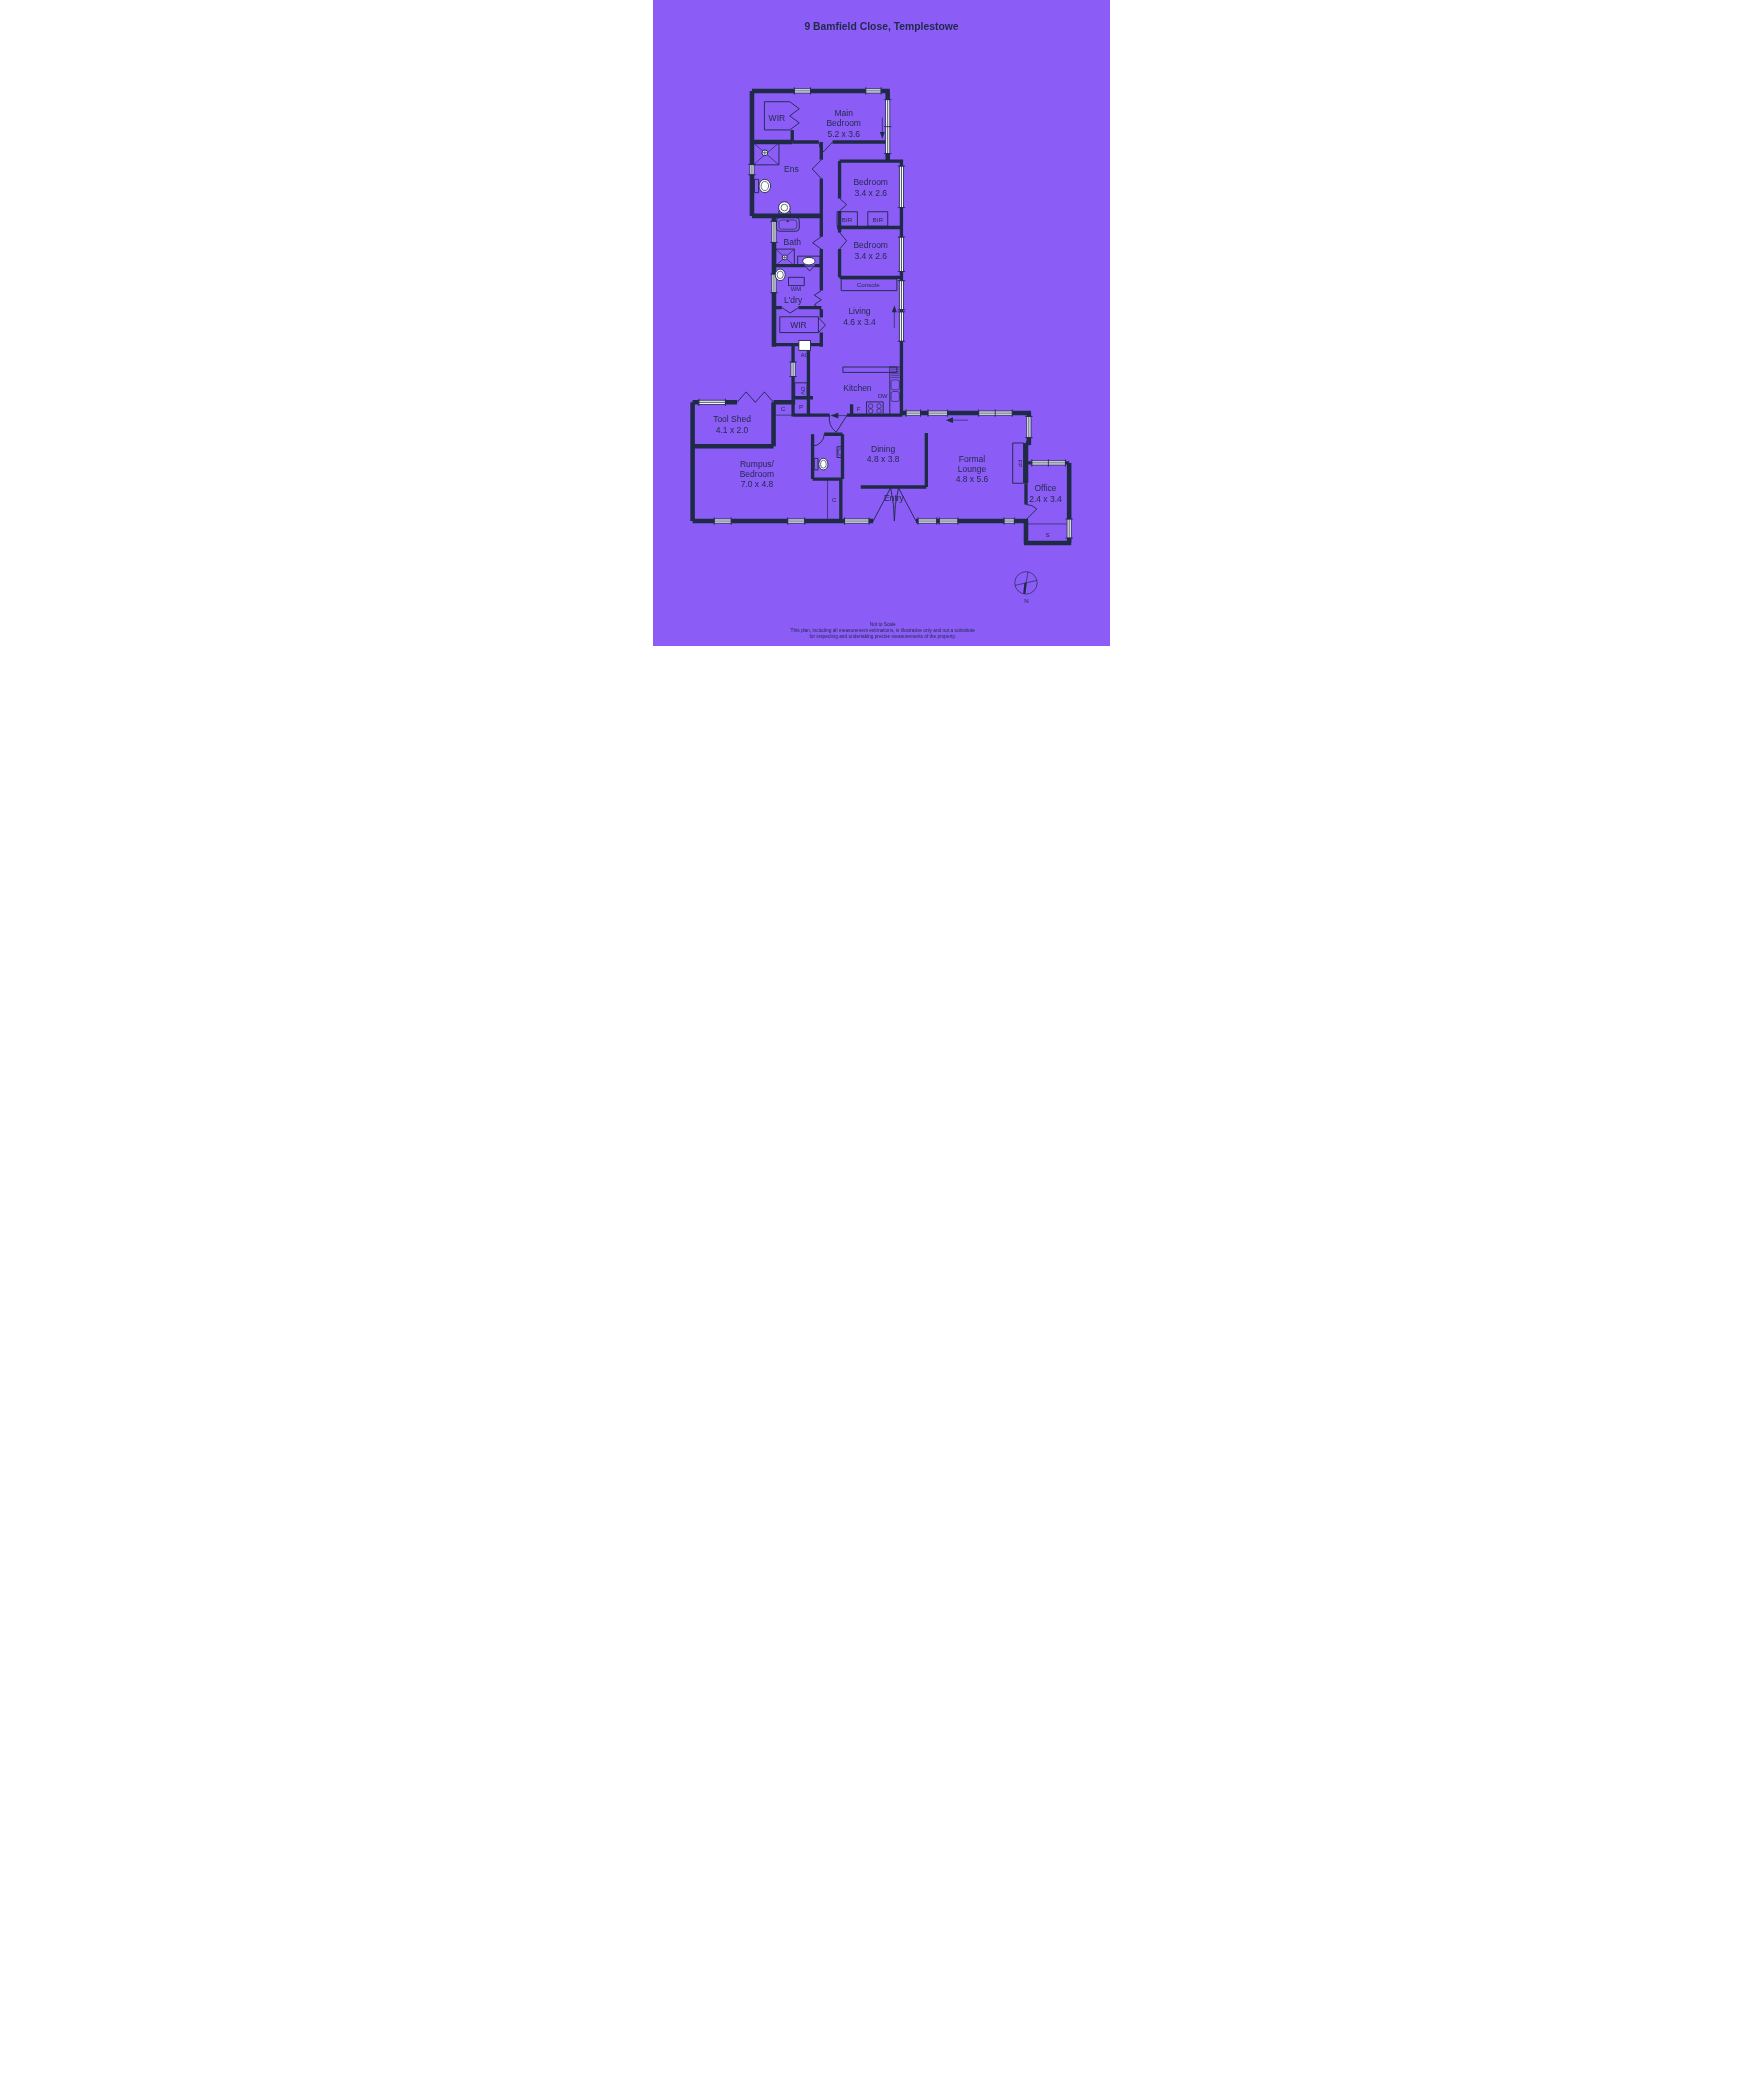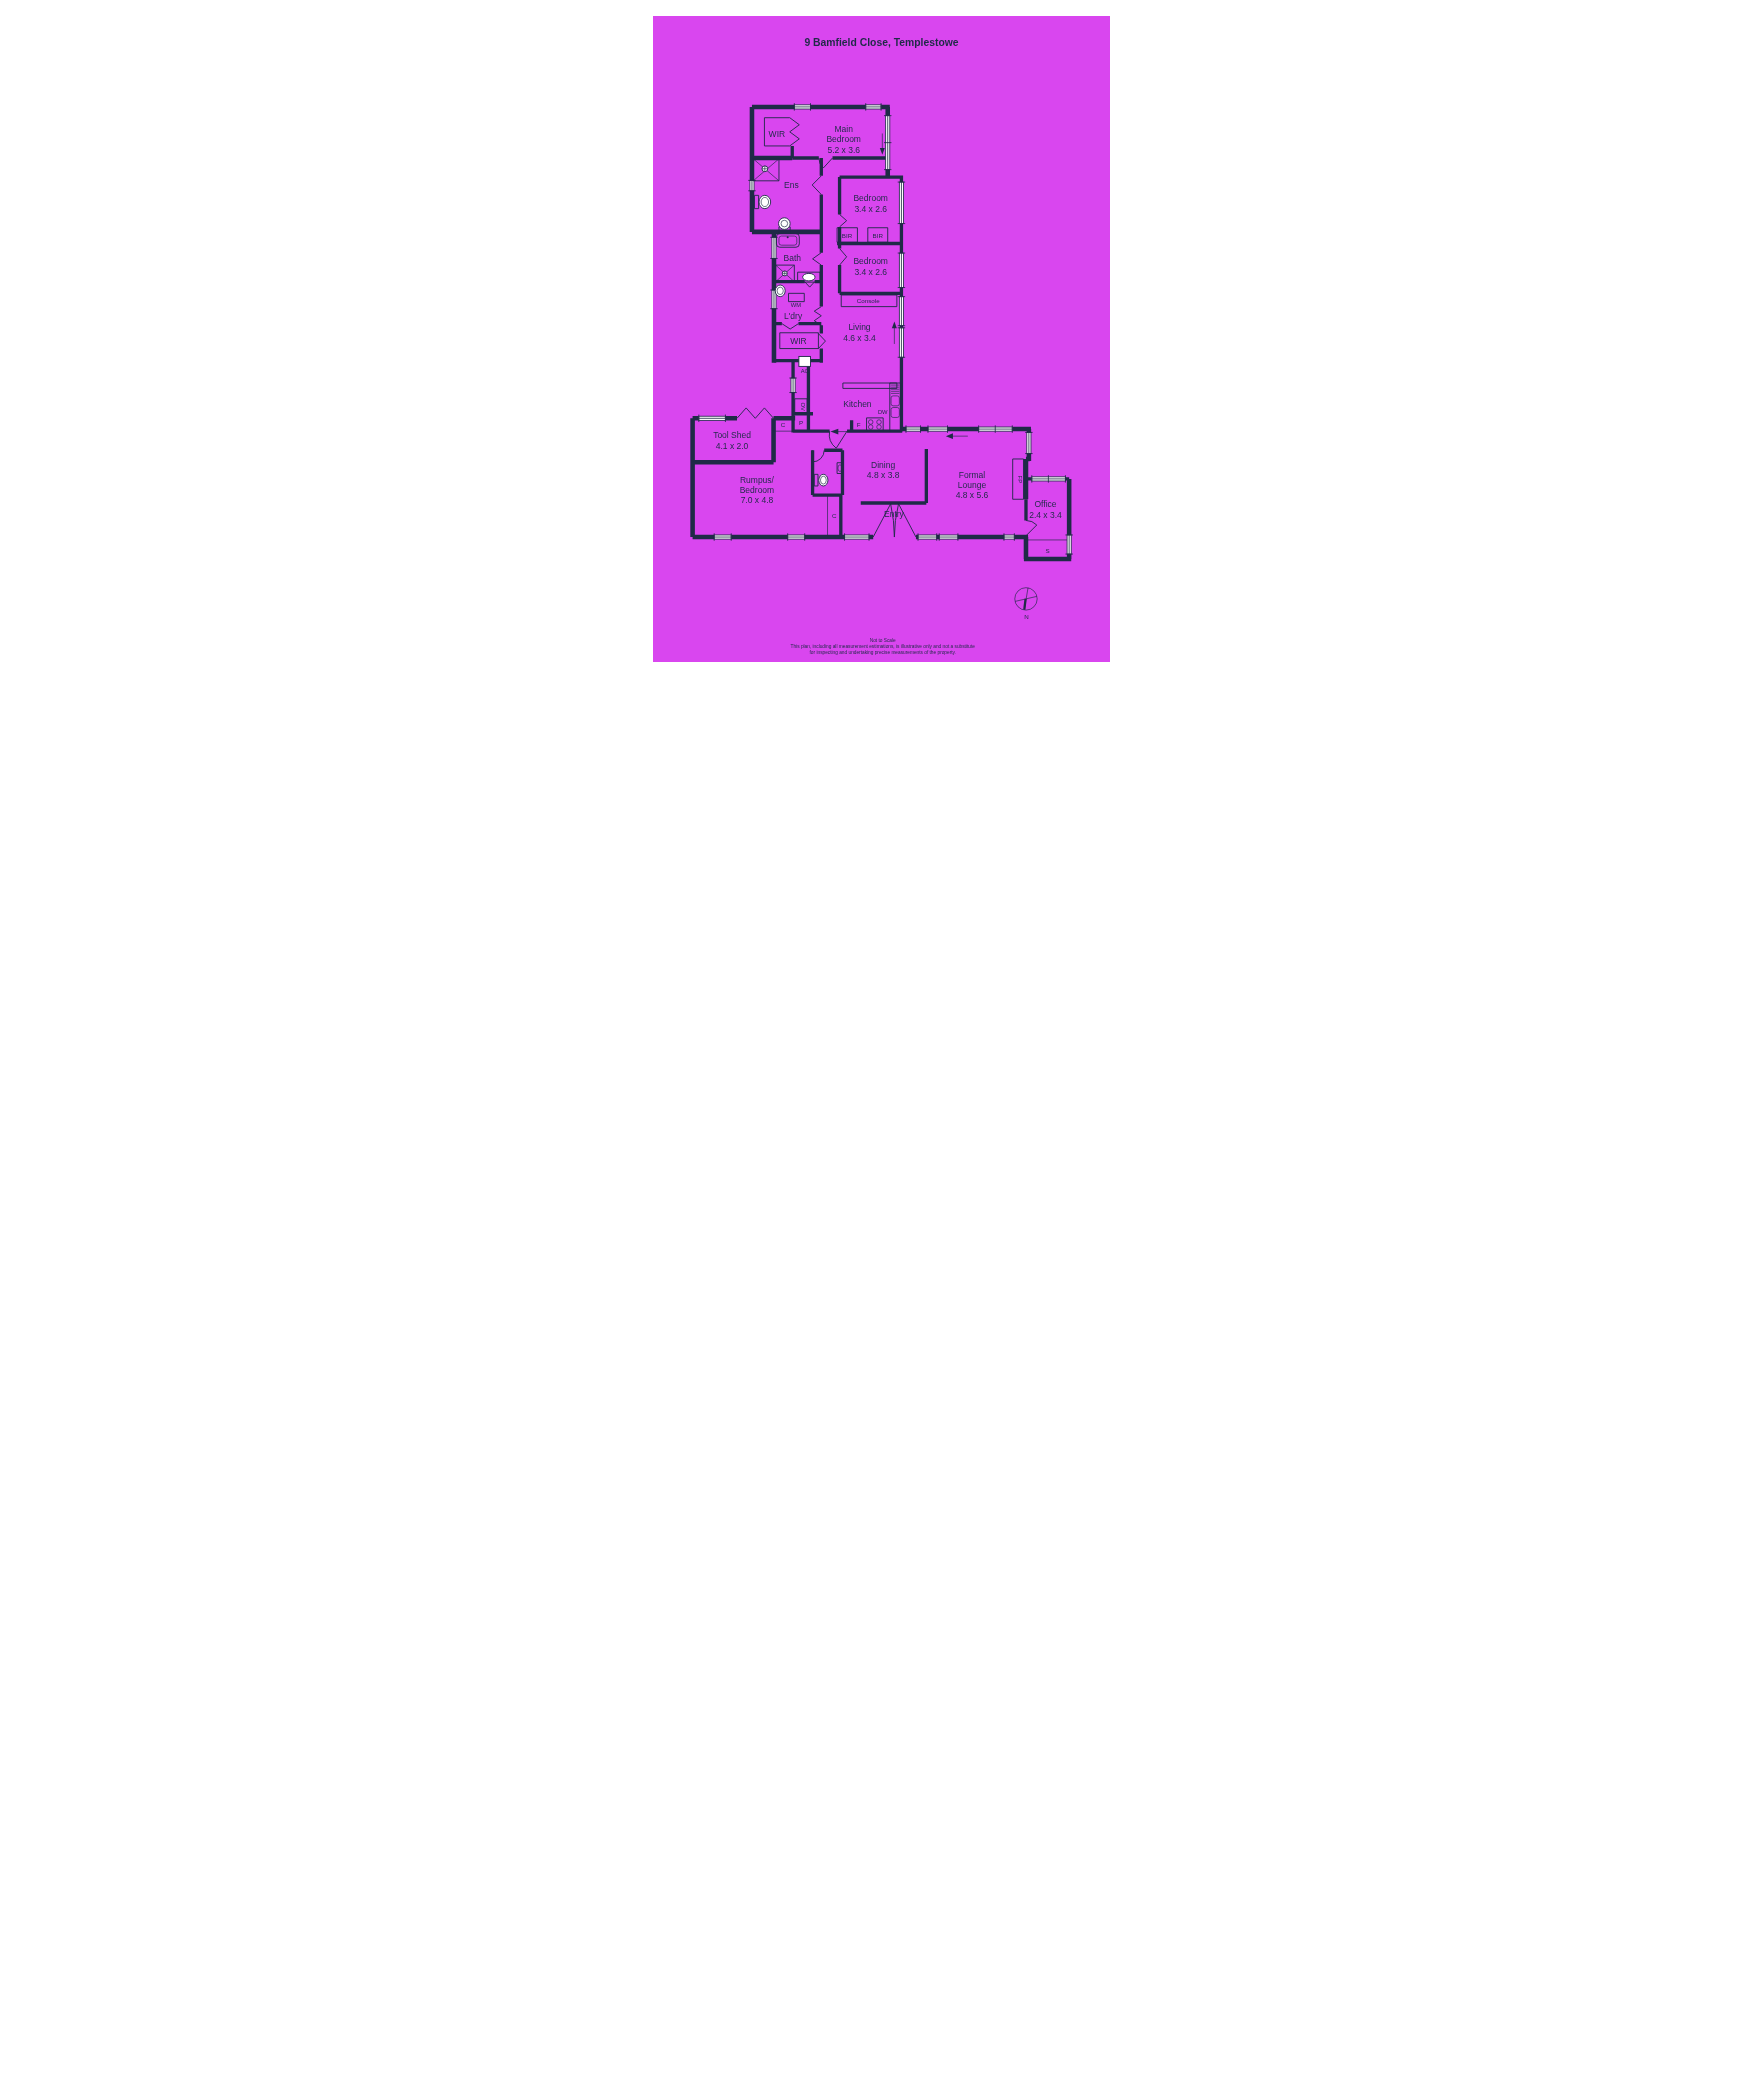--- a/index.html
+++ b/index.html
@@ -1,17 +1,17 @@
 <!DOCTYPE html>
 <html style="font-size:6.6px"><head>
 <meta charset="utf-8">
 <style>
   html,body{margin:0;padding:0;background:#ffffff;}
   body{font-family:"Liberation Sans", sans-serif;}
-  .sheet{width:457px;margin:16px auto;background:#d946ef;}
+  .sheet{width:457px;margin:0 auto;background:#8b5cf6;}
   svg{display:block;}
   .wx{stroke:#1f2a47;stroke-width:11;fill:none;stroke-linecap:butt;}
   .wi{stroke:#1f2a47;stroke-width:8;fill:none;stroke-linecap:butt;}
   .tn{stroke:#1f2a47;stroke-width:2.2;fill:none;stroke-linejoin:round;}
   .tn1{stroke:#1f2a47;stroke-width:1.6;fill:none;}
   .wg rect{fill:#ffffff;stroke:#1f2a47;stroke-width:2;}
   .wg line{stroke:#1f2a47;stroke-width:2;}
   .ah{fill:#1f2a47;stroke:none;}
   .wht{fill:#ffffff;stroke:#1f2a47;stroke-width:2.2;}
   text{fill:#1f2a47;}

